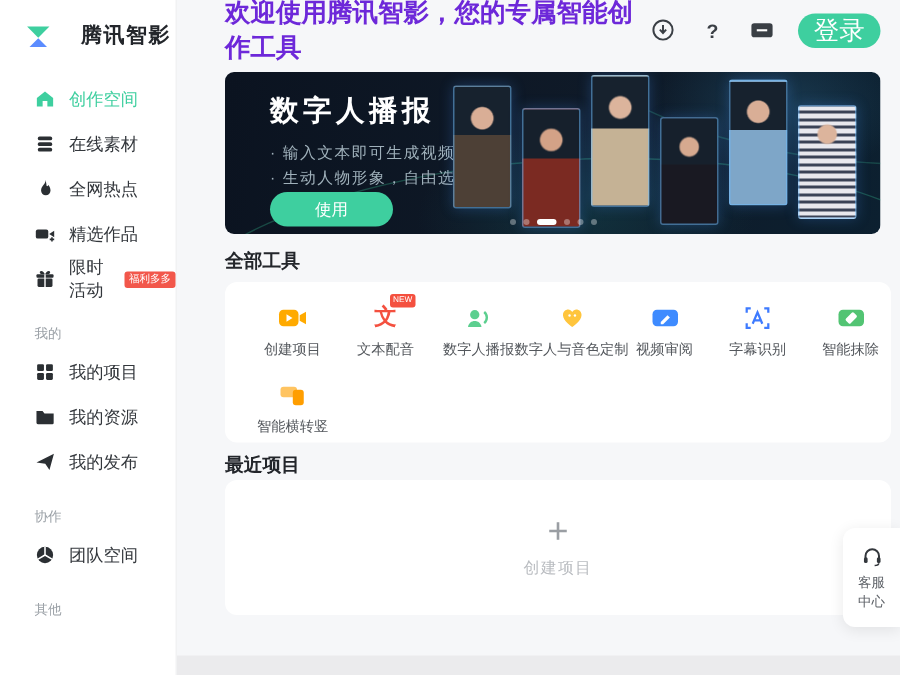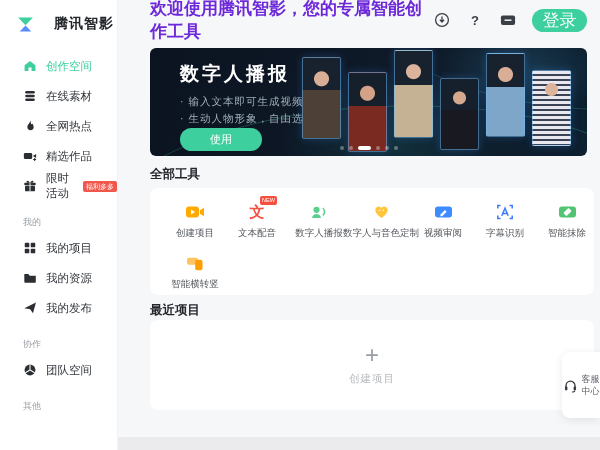--- a/index.html
+++ b/index.html
@@ -108,21 +108,21 @@
     background:#fff; border-radius:8px; display:flex; flex-direction:column;
     align-items:center; justify-content:center; gap:7px; }
   .create-btn { display:flex; flex-direction:column; align-items:center; gap:7px;
     cursor:pointer; }
   .plus-glyph { font-size:24px; font-weight:200; color:#9a9ea3; line-height:20px; }
   .create-label { font-size:10.5px; color:#b9bcc0; letter-spacing:1px; }
 
   
   .support { position:absolute; right:0; top:352px; width:38px; height:66px;
     background:#fff; border-radius:8px 0 0 8px; z-index:6; cursor:pointer;
-    box-shadow:0 2px 10px rgba(0,0,0,.09); display:flex; flex-direction:row;
+    box-shadow:0 2px 10px rgba(0,0,0,.09); display:flex; flex-direction:column;
     align-items:center; justify-content:center; gap:4px; }
   .support-text { font-size:9px; color:#5c6066; line-height:1.35; text-align:center; }
 
   .footer-strip { position:absolute; left:0; right:0; bottom:0; height:13px;
     background:#ebebed; }
 
   svg { display:block; }
 </style>
 </head>
 <body>

